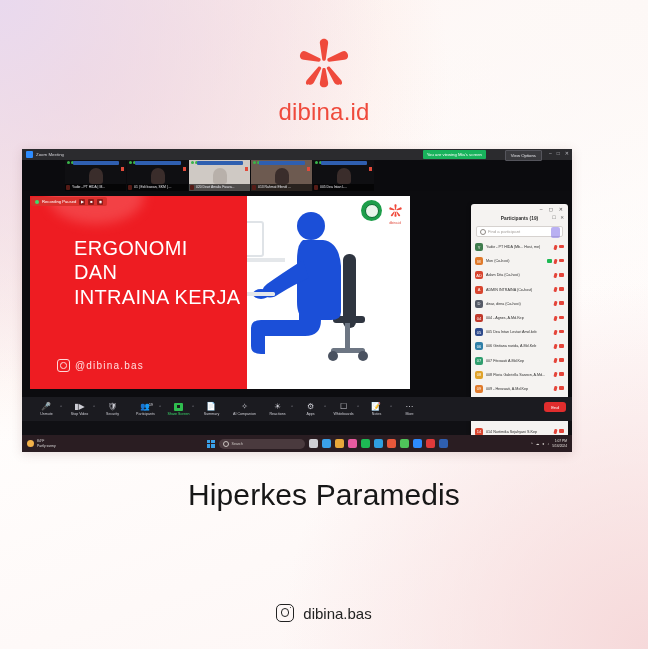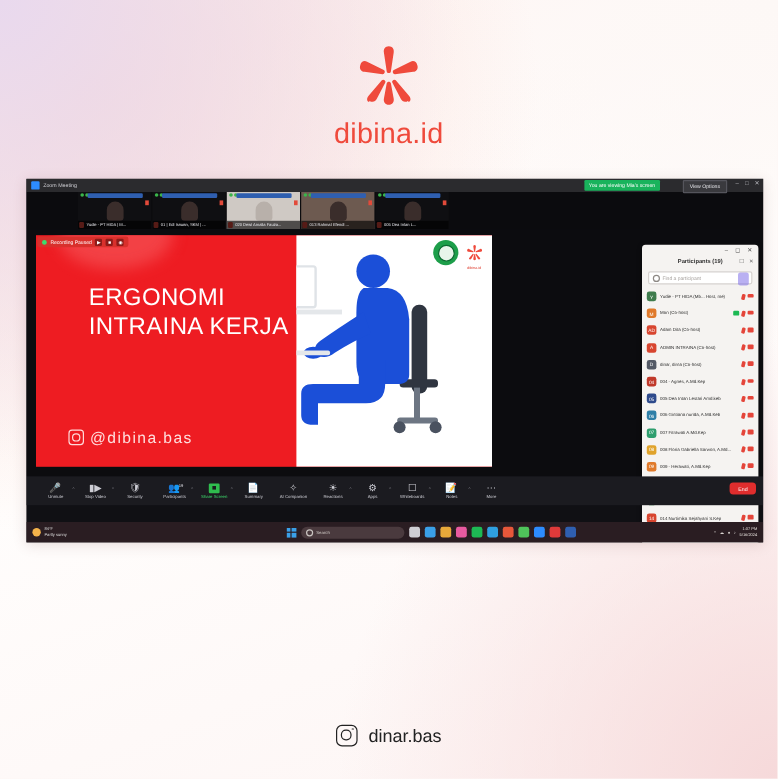--- a/index.html
+++ b/index.html
@@ -22,21 +22,21 @@
   
   .brand{position:absolute;top:34px;left:0;right:0;text-align:center;}
   .brand-mark{width:58px;height:58px;margin:0 auto;display:block;}
   .brand-name{
     margin-top:6px;font-size:24px;letter-spacing:.2px;
     color:#ef4a3c;font-weight:400;
   }
 
   
   .shot{
-    position:absolute;left:22px;top:149px;width:614px;height:303px;
+    position:absolute;left:22px;top:149px;width:550px;height:303px;
     background:#101014;box-shadow:0 2px 10px rgba(120,80,80,.18);
     overflow:hidden;
   }
 
   
   .zm-titlebar{
     height:11px;background:#2b2b2e;display:flex;align-items:center;
     padding:0 4px;gap:3px;position:relative;
   }
   .zm-logo{width:7px;height:7px;border-radius:1px;background:#2d8cff;flex:0 0 auto;}
@@ -85,21 +85,21 @@
   .rec-dot{width:4px;height:4px;border-radius:50%;background:#3ddc6d;}
   .rec-text{font-size:4.2px;color:#fff;white-space:nowrap;}
   .rec-btn{width:6px;height:6px;background:#8d1b19;border-radius:1px;display:flex;align-items:center;justify-content:center;color:#fff;font-size:4px;}
 
   .slide-title{
     position:absolute;left:44px;top:40px;color:#fff;font-size:20px;line-height:1.22;
     font-weight:400;letter-spacing:.3px;white-space:nowrap;
   }
   .slide-ig{
     position:absolute;left:27px;bottom:17px;display:flex;align-items:center;gap:5px;
-    color:#ffdede;font-size:13px;letter-spacing:1.2px;
+    color:#ffdede;font-size:10px;letter-spacing:1.2px;
   }
   .ig-sq{width:11px;height:11px;border:1.4px solid #ffd9d9;border-radius:3px;position:relative;flex:0 0 auto;}
   .ig-sq::before{content:"";position:absolute;left:2.2px;top:2.2px;width:4.6px;height:4.6px;border:1.3px solid #ffd9d9;border-radius:50%;}
 
   
   .illus{position:absolute;right:0;top:0;width:163px;height:193px;background:#ffffff;}
   .logo-row{position:absolute;right:7px;top:4px;display:flex;align-items:center;gap:6px;}
   .hip-badge{width:21px;height:21px;border-radius:50%;background:#1d9e4a;position:relative;display:flex;align-items:center;justify-content:center;}
   .hip-badge::after{content:"";width:12px;height:12px;border-radius:50%;background:#e8f5ea;border:1.4px solid #0d6b32;}
   .mini-ast{width:15px;height:15px;}
@@ -288,20 +288,21 @@
         <div class="rec-pill">
           <span class="rec-dot"></span>
           <span class="rec-text">Recording Paused</span>
           <span class="rec-btn">▶</span>
           <span class="rec-btn">■</span>
           <span class="rec-btn">◉</span>
         </div>
 
         <div class="slide-title">
           <div>ERGONOMI</div>
+          <div>DAN</div>
           <div>INTRAINA KERJA</div>
         </div>
 
         <div class="slide-ig">
           <span class="ig-sq"></span>
           <span>@dibina.bas</span>
         </div>
 
         <div class="illus">
           <div class="logo-row">
@@ -592,19 +593,20 @@
         <span class="tb-tray">♪</span>
         <span class="tb-clock">
           <span>1:07 PM</span><br>
           <span>5/16/2024</span>
         </span>
       </div>
     </div>
   </div>
 
   <div class="caption">
+    <div class="cap1">Hiperkes Paramedis</div>
   </div>
 
   <div class="footer">
     <span class="f-ig"></span>
-    <span class="f-txt">dinar.bas</span>
+    <span class="f-txt">dibina.bas</span>
   </div>
 </div>
 
 </body></html>

